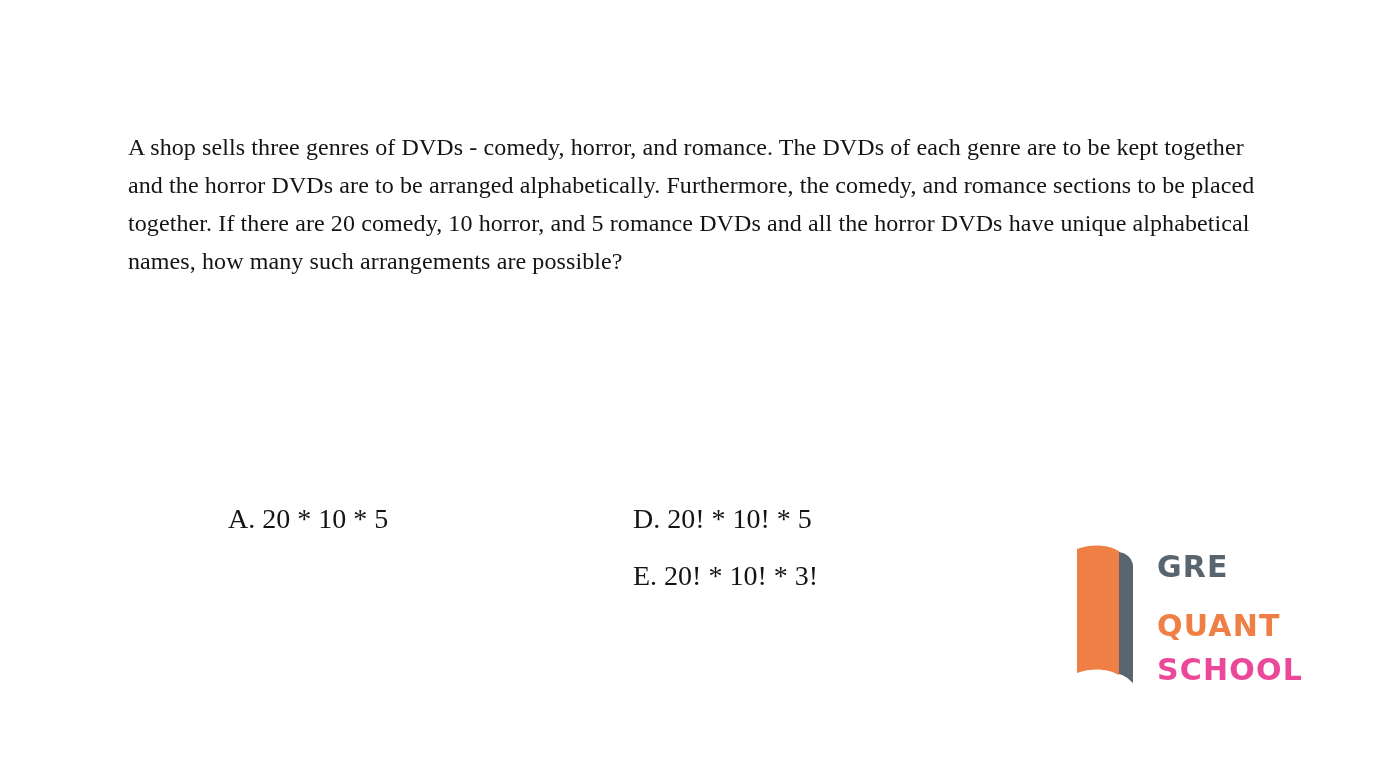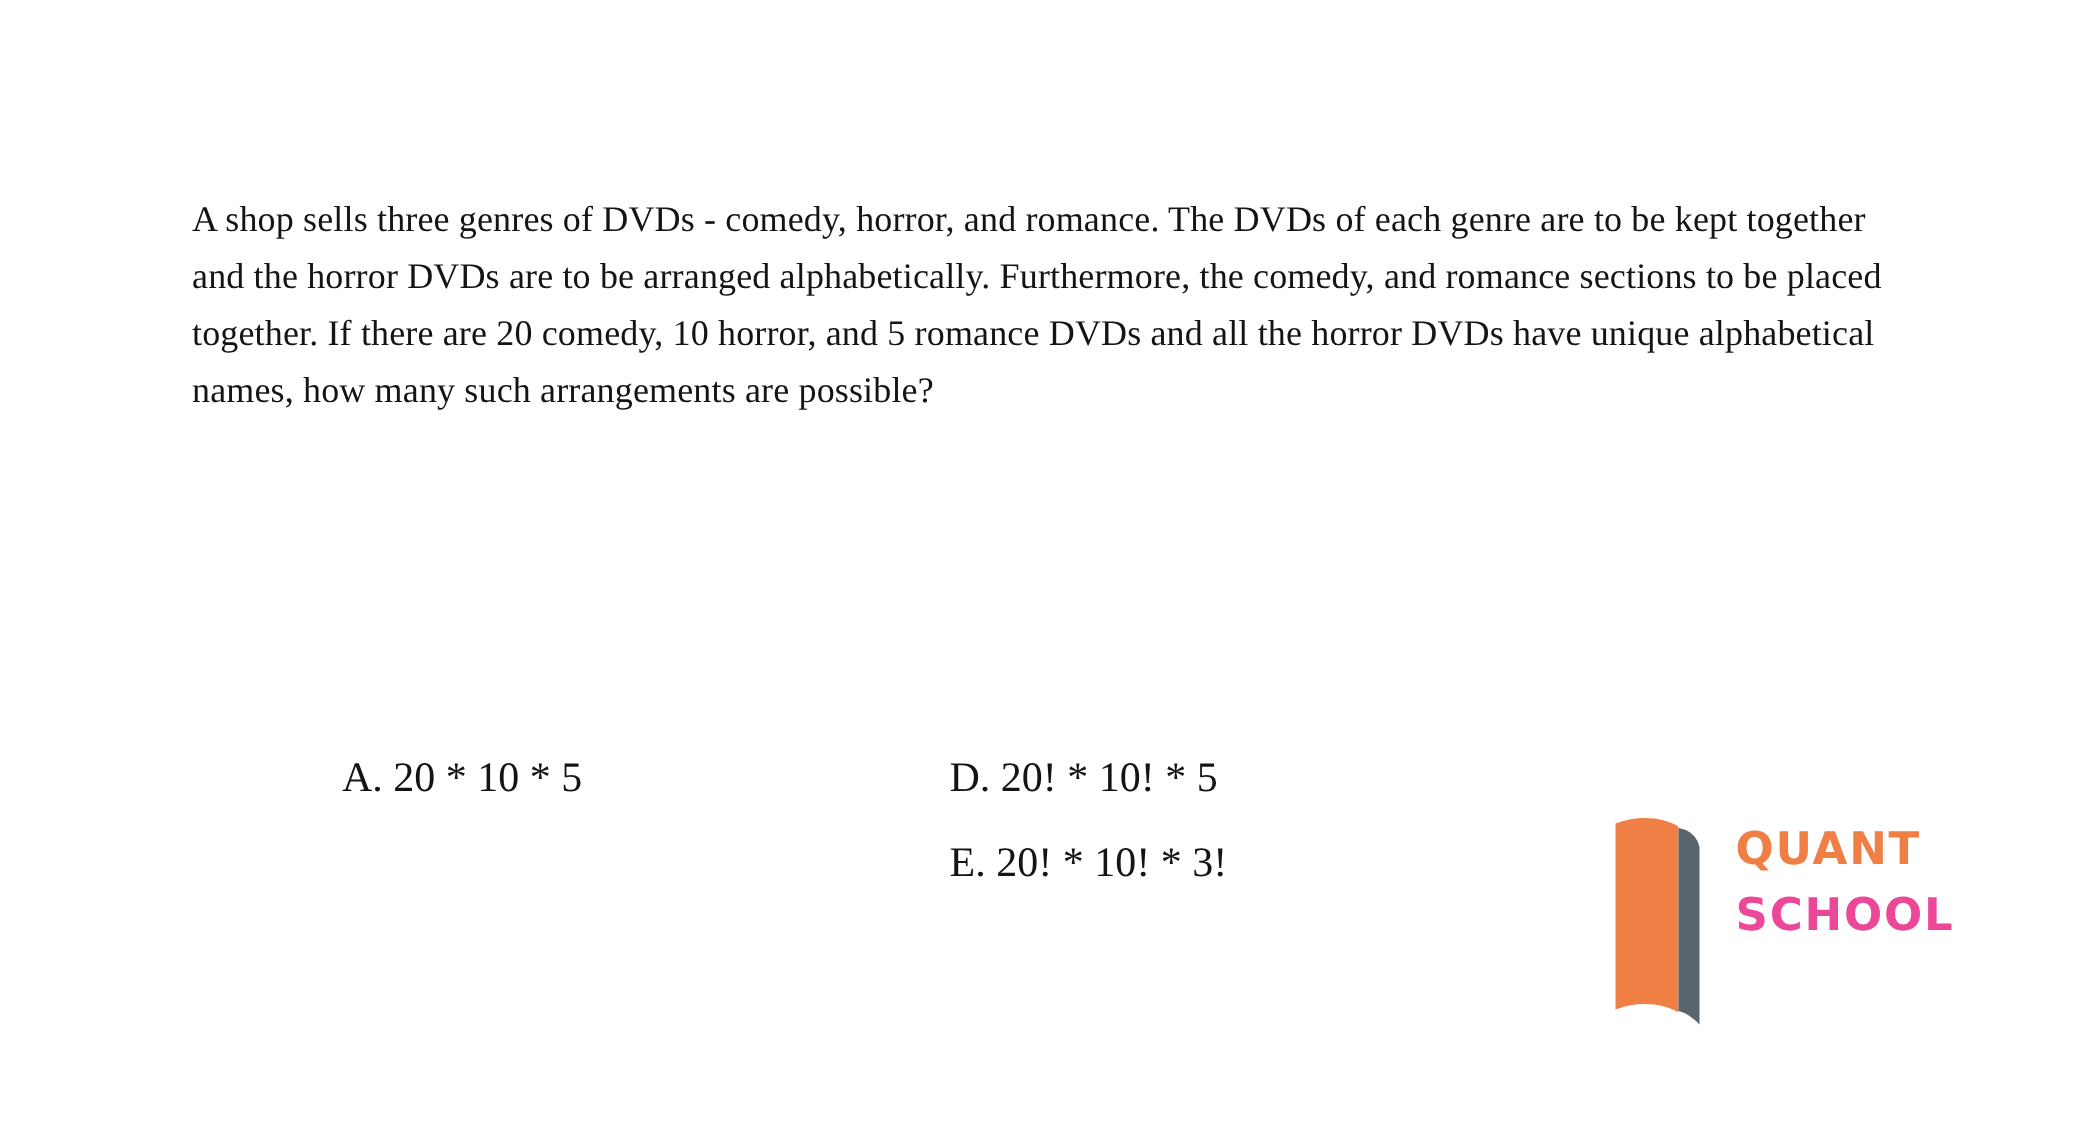--- a/index.html
+++ b/index.html
@@ -79,21 +79,21 @@
     width: 133px;
   }
   .logo-line {
     font-family: "DejaVu Sans", sans-serif;
     font-weight: bold;
     font-size: 30px;
     line-height: 44px;
     letter-spacing: 1.2px;
   }
   .logo-line.gre { color: #58646e; }
-  .logo-line.quant { color: #ef7f44; }
+  .logo-line.quant { color: #ef7f44; margin-top: 15px; }
   .logo-line.school { color: #ec4899; }
 </style>
 </head>
 <body>
 
 <div class="slide">
 
   <p class="question">A shop sells three genres of DVDs - comedy, horror, and romance. The DVDs of each genre are to be kept together and the horror DVDs are to be arranged alphabetically. Furthermore, the comedy, and romance sections to be placed together. If there are 20 comedy, 10 horror, and 5 romance DVDs and all the horror DVDs have unique alphabetical names, how many such arrangements are possible?</p>
 
   <div class="choices">
@@ -110,18 +110,19 @@
   </div>
 
   <div class="logo">
     <div class="logo-book">
       <svg width="62" height="145" viewBox="0 0 62 145" xmlns="http://www.w3.org/2000/svg">
         <path d="M2 6 C 18 0, 34 2, 44 8 L 44 132 C 34 126, 18 124, 2 130 Z" fill="#ef7f44"></path>
         <path d="M48 10 C 53 12, 57 16, 58 22 L 58 140 C 52 134, 48 132, 44 131 L 44 9 Z" fill="#58646e"></path>
       </svg>
     </div>
     <div class="logo-text">
+      <div class="logo-line gre">GRE</div>
       <div class="logo-line quant">QUANT</div>
       <div class="logo-line school">SCHOOL</div>
     </div>
   </div>
 
 </div>
 
 </body></html>

